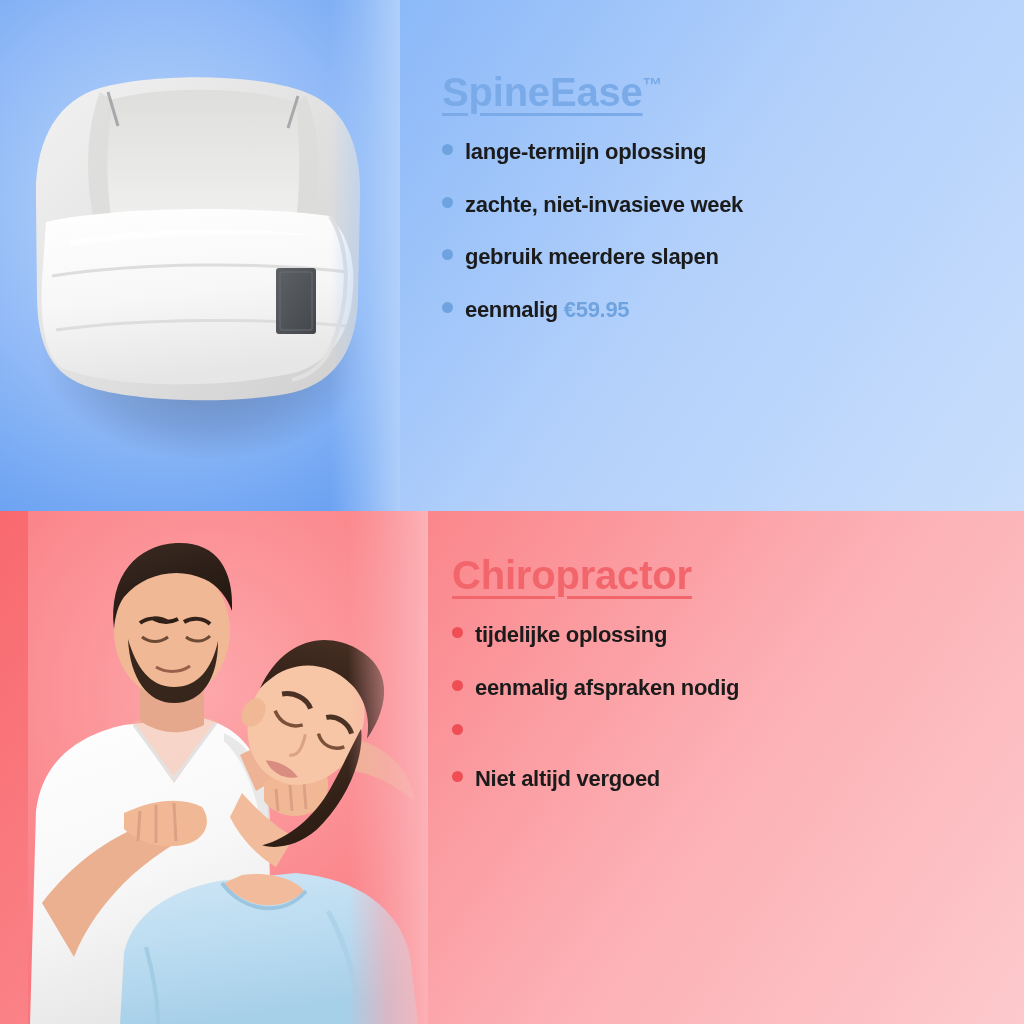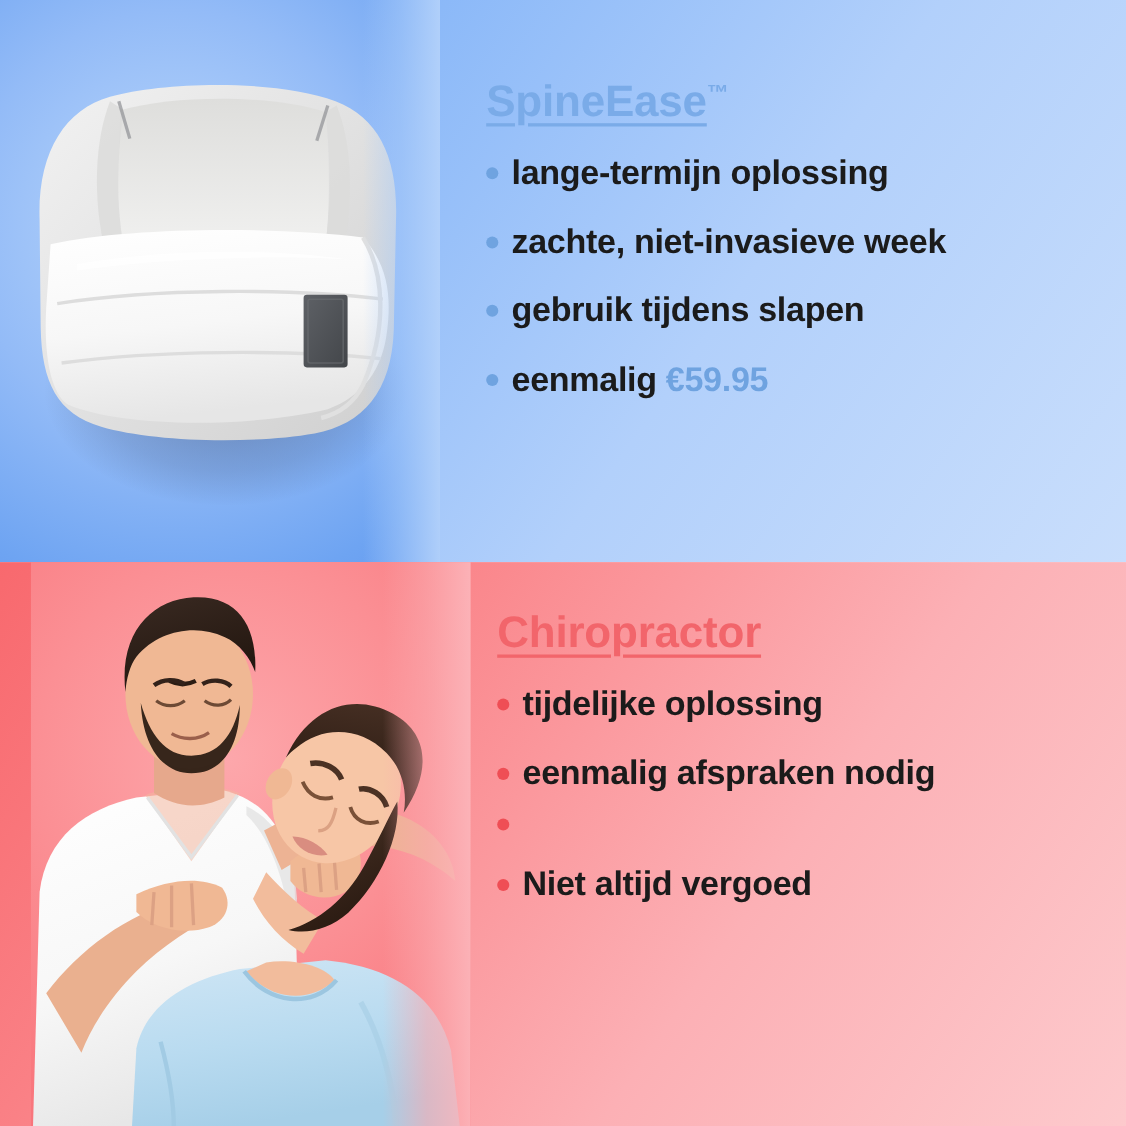--- a/index.html
+++ b/index.html
@@ -133,21 +133,21 @@
     height: 11px;
     border-radius: 50%;
     margin-right: 12px;
     position: relative;
     top: -4px;
   }
   .dot-blue { background: #6fa3e0; }
   .dot-red  { background: #ef4e55; }
 
   .bullet-text {
-    font-size: 31px;
+    font-size: 22px;
     font-weight: bold;
     color: #1b1b1b;
     line-height: 1.12;
     letter-spacing: -0.3px;
   }
   .price-highlight {
     color: #6fa3e0;
     font-weight: bold;
   }
 
@@ -238,21 +238,21 @@
         <li class="bullet">
           <span class="bullet-dot dot-blue"></span>
           <span class="bullet-text">lange-termijn oplossing</span>
         </li>
         <li class="bullet">
           <span class="bullet-dot dot-blue"></span>
           <span class="bullet-text">zachte, niet-invasieve week</span>
         </li>
         <li class="bullet">
           <span class="bullet-dot dot-blue"></span>
-          <span class="bullet-text">gebruik tijdens slapen</span>
+          <span class="bullet-text">gebruik meerdere slapen</span>
         </li>
         <li class="bullet">
           <span class="bullet-dot dot-blue"></span>
           <span class="bullet-text"><span>eenmalig </span><span class="price-highlight">€59.95</span></span>
         </li>
       </ul>
     </div>
   </section>
 
   <section class="panel panel-bottom">

